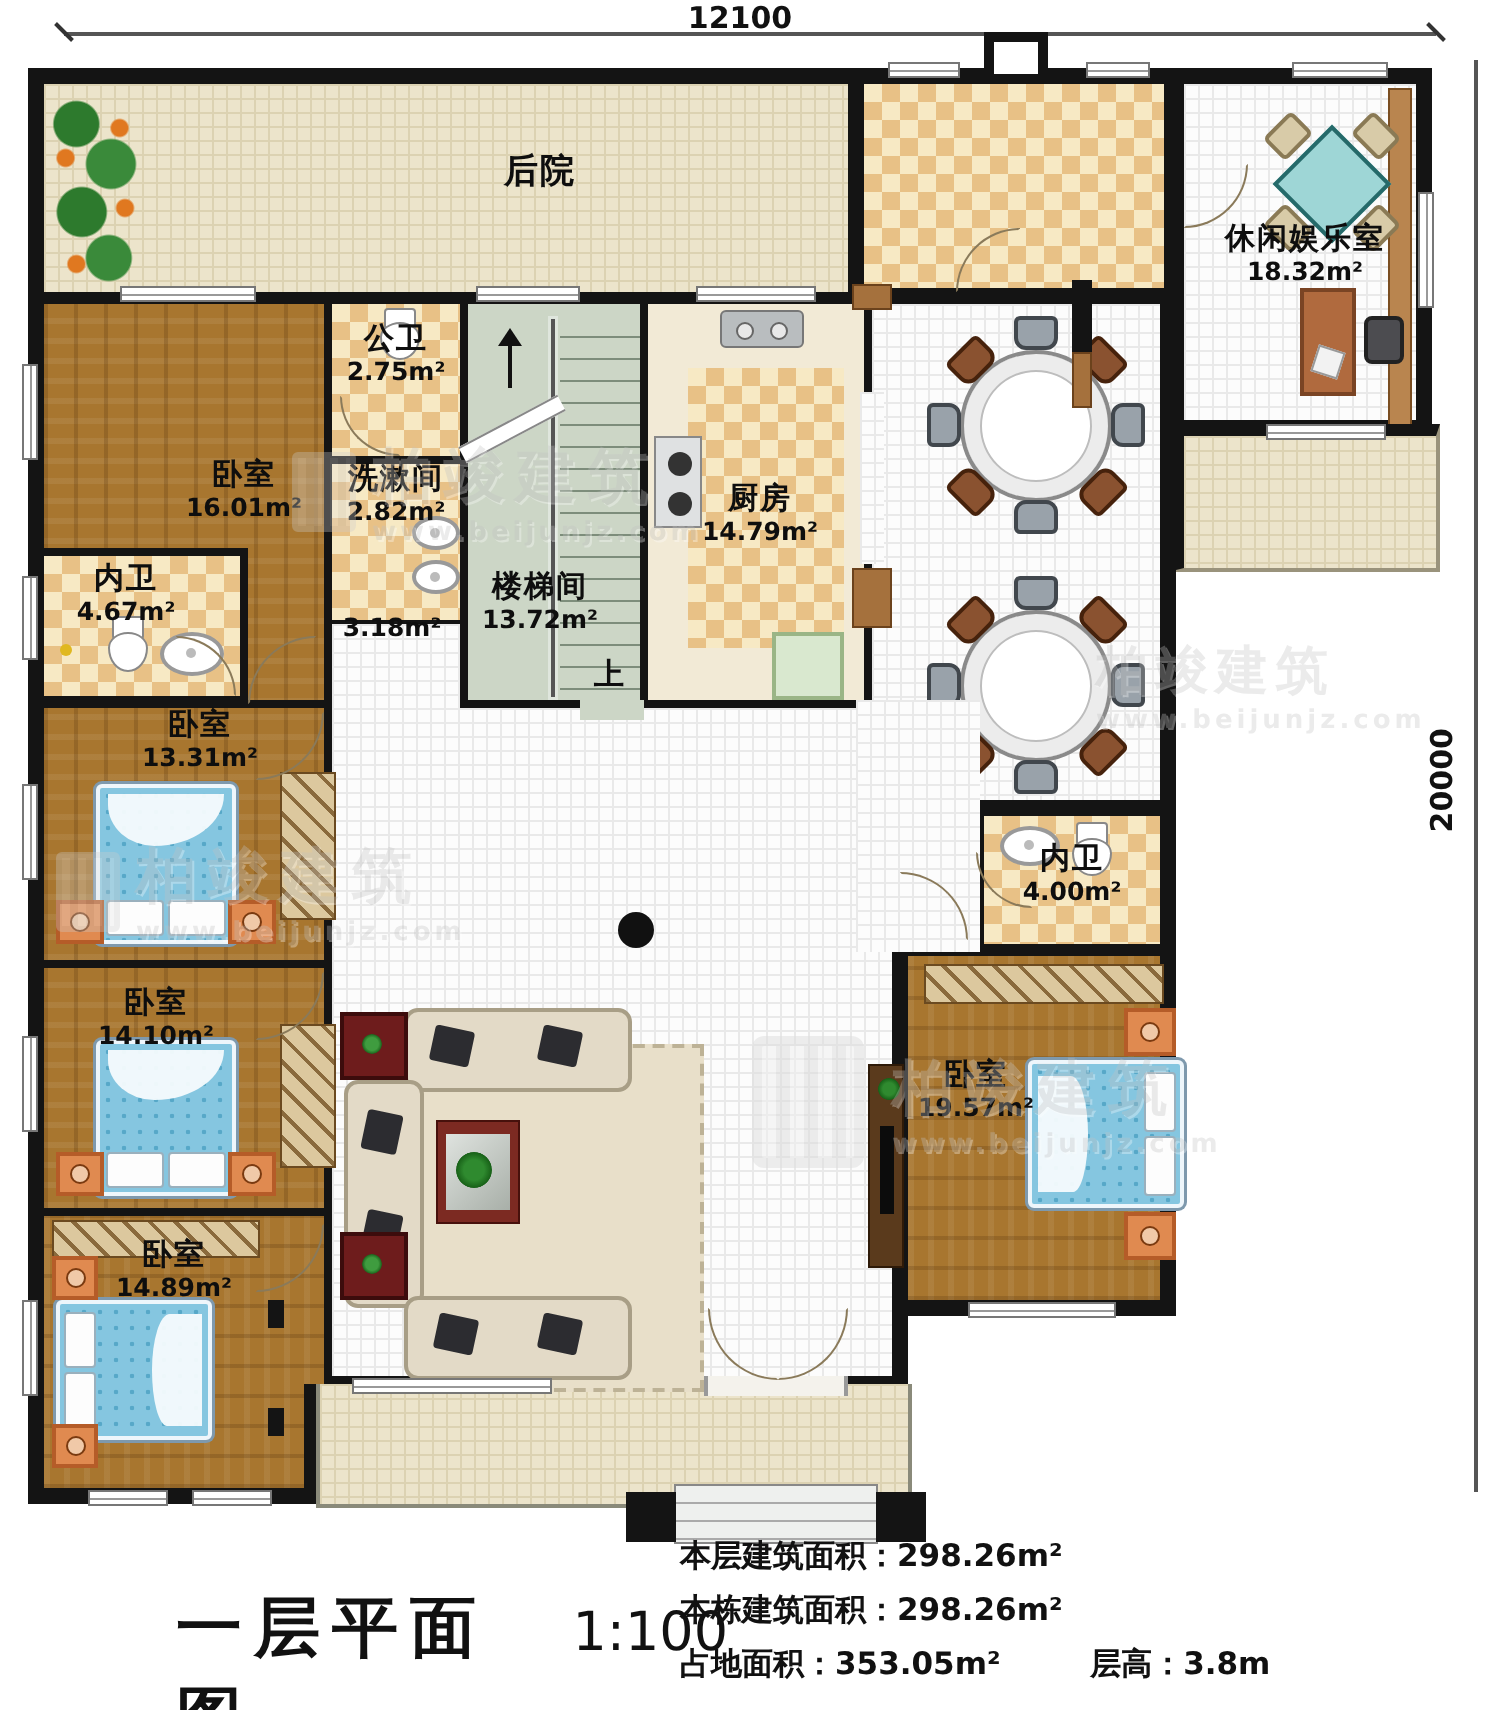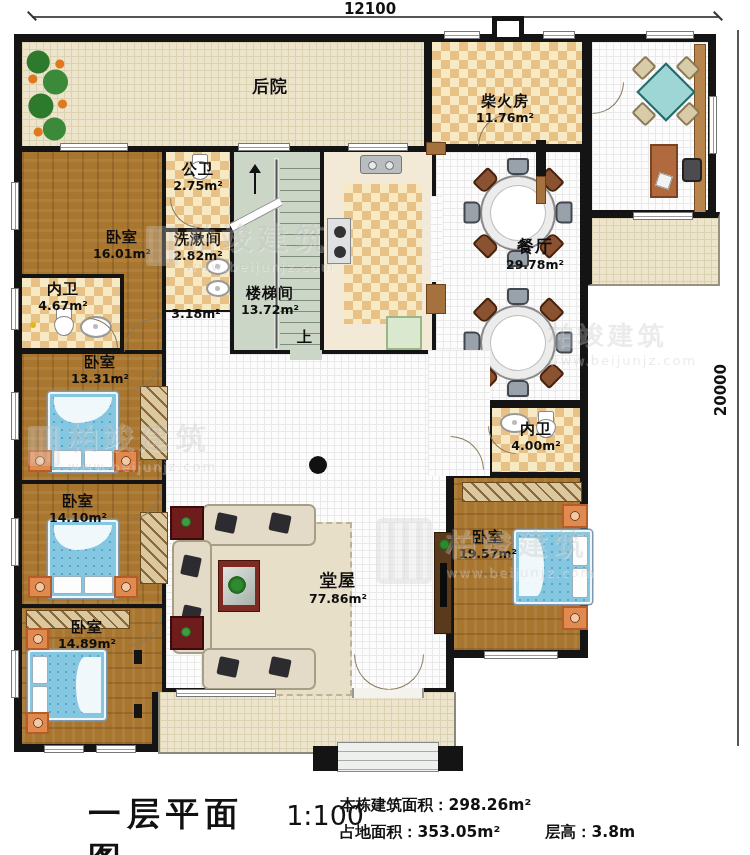--- a/index.html
+++ b/index.html
@@ -53,21 +53,21 @@
   .pillow-dark{position:absolute;background:#2c2c30;border-radius:2px;transform:rotate(12deg);}
   .rug{position:absolute;background:#e8dfc9;border:2px dashed #bdb296;z-index:3;}
   .ctable{position:absolute;background:#7c2a22;border:1px solid #47110c;z-index:4;}
   .ctable .glass{position:absolute;left:10%;top:12%;width:80%;height:76%;background:linear-gradient(135deg,#dfe3df 0%,#a8afa8 100%);}
   .plantdot{position:absolute;background:radial-gradient(circle,#2f8a2f 40%,#176017 70%,transparent 72%);border-radius:50%;z-index:5;}
   .redtable{position:absolute;background:#6e1c1c;border:2px solid #3c0c0c;z-index:4;}
   .redtable::after{content:"";position:absolute;left:50%;top:50%;width:10px;height:10px;margin:-6px 0 0 -6px;background:radial-gradient(circle,#3f9c3f 45%,#1c641c 70%,transparent 72%);border-radius:50%;}
   .wm{position:absolute;display:flex;align-items:center;gap:8px;opacity:.32;z-index:9;pointer-events:none;color:#c2c2c2;}
   .wm-logo{width:26px;height:34px;border:3px solid #cdcdcd;border-radius:3px;background:repeating-linear-gradient(90deg,#e5e5e5 0 4px,#c9c9c9 4px 8px);}
   .wm-name{font-size:30px;font-weight:800;letter-spacing:6px;text-shadow:1px 1px 0 #fff;}
-  .wm-url{font-size:13px;font-weight:400;letter-spacing:2px;display:block;text-shadow:1px 1px 0 #fff;}
+  .wm-url{font-size:13px;font-weight:700;letter-spacing:2px;display:block;text-shadow:1px 1px 0 #fff;}
   .dimline{position:absolute;background:#555;z-index:2;}
   .dimtext{position:absolute;font-size:15px;font-weight:700;color:#111;z-index:2;}
   .tick{position:absolute;width:12px;height:2px;background:#333;z-index:2;}
   .stairs-tread{position:absolute;background-image:repeating-linear-gradient(180deg,transparent 0 10px,#7d8d7b 10px 11px);}
   .titleblock{position:absolute;z-index:10;}
   .stat-row{position:absolute;font-size:15.5px;font-weight:700;color:#111;white-space:nowrap;z-index:10;}
   .opening{position:absolute;z-index:5;}
 </style>
 </head>
 <body>
@@ -296,23 +296,23 @@
   <div class="arc arc-tr" style="left:450px;top:436px;width:34px;height:34px;"></div>
   <div class="arc arc-bl" style="left:488px;top:426px;width:28px;height:28px;"></div>
   <div class="arc arc-tl" style="left:478px;top:114px;width:32px;height:32px;"></div>
   <div class="arc arc-br" style="left:592px;top:82px;width:32px;height:32px;"></div>
   <div class="arc arc-bl" style="left:354px;top:654px;width:35px;height:36px;"></div>
   <div class="arc arc-br" style="left:389px;top:654px;width:35px;height:36px;"></div>
 
   <div class="rlabel lg" style="left:210px;top:76px;width:120px;">
     <span class="rname">后院</span>
   </div>
-  <div class="rlabel" style="left:455px;top:92px;width:100px;">
-    <span class="rname">柴火房</span>
-    <span class="rarea">11.76m²</span>
+  <div class="rlabel" style="left:595px;top:110px;width:115px;">
+    <span class="rname">休闲娱乐室</span>
+    <span class="rarea">18.32m²</span>
   </div>
   <div class="rlabel" style="left:166px;top:160px;width:64px;">
     <span class="rname">公卫</span>
     <span class="rarea">2.75m²</span>
   </div>
   <div class="rlabel" style="left:82px;top:228px;width:80px;">
     <span class="rname">卧室</span>
     <span class="rarea">16.01m²</span>
   </div>
   <div class="rlabel" style="left:162px;top:230px;width:72px;">
@@ -323,47 +323,43 @@
     <span class="rname">内卫</span>
     <span class="rarea">4.67m²</span>
   </div>
   <div class="rlabel" style="left:232px;top:284px;width:76px;">
     <span class="rname">楼梯间</span>
     <span class="rarea">13.72m²</span>
   </div>
   <div class="rlabel" style="left:164px;top:306px;width:64px;">
     <span class="rarea">3.18m²</span>
   </div>
-  <div class="rlabel lg" style="left:480px;top:236px;width:110px;">
-    <span class="rname">餐厅</span>
-    <span class="rarea">29.78m²</span>
+  <div class="rlabel" style="left:338px;top:240px;width:84px;">
+    <span class="rname">厨房</span>
+    <span class="rarea">14.79m²</span>
   </div>
   <div class="rlabel" style="left:55px;top:353px;width:90px;">
     <span class="rname">卧室</span>
     <span class="rarea">13.31m²</span>
   </div>
   <div class="rlabel" style="left:500px;top:420px;width:72px;">
     <span class="rname">内卫</span>
     <span class="rarea">4.00m²</span>
   </div>
   <div class="rlabel" style="left:33px;top:492px;width:90px;">
     <span class="rname">卧室</span>
     <span class="rarea">14.10m²</span>
   </div>
   <div class="rlabel" style="left:452px;top:528px;width:72px;">
     <span class="rname">卧室</span>
     <span class="rarea">19.57m²</span>
   </div>
   <div class="rlabel" style="left:42px;top:618px;width:90px;">
     <span class="rname">卧室</span>
     <span class="rarea">14.89m²</span>
-  </div>
-  <div class="rlabel lg" style="left:290px;top:570px;width:96px;">
-    <span class="rname">堂屋</span>
-    <span class="rarea">77.86m²</span>
   </div>
   <div class="rlabel" style="left:290px;top:328px;width:30px;z-index:8;">
     <span class="rname">上</span>
   </div>
 
   <div class="wm" style="left:146px;top:218px;">
     <div class="wm-logo"></div>
     <div>
       <span class="wm-name">柏竣建筑</span>
       <span class="wm-url">www.beijunjz.com</span>
@@ -387,20 +383,23 @@
       <span class="wm-name" style="font-size:26px;letter-spacing:4px;">柏竣建筑</span>
       <span class="wm-url">www.beijunjz.com</span>
     </div>
   </div>
   <div class="abs" style="left:376px;top:518px;width:56px;height:66px;border:5px solid #dedede;border-radius:6px;opacity:.5;background:repeating-linear-gradient(90deg,#efefef 0 7px,#dcdcdc 7px 14px);z-index:9;"></div>
 
   <div class="titleblock" style="left:88px;top:792px;width:276px;border-bottom:4px double #111;padding-bottom:6px;display:flex;align-items:baseline;gap:12px;">
     <span style="font-size:33px;font-weight:800;letter-spacing:6px;">一层平面图</span>
     <span style="font-size:27px;font-weight:400;">1:100</span>
   </div>
+  <div class="stat-row" style="left:340px;top:768px;">
+    <span>本层建筑面积：</span><span>298.26m²</span>
+  </div>
   <div class="stat-row" style="left:340px;top:795px;">
     <span>本栋建筑面积：</span><span>298.26m²</span>
   </div>
   <div class="stat-row" style="left:340px;top:822px;">
     <span>占地面积：</span><span>353.05m²</span>
     <span style="display:inline-block;width:34px;"></span>
     <span>层高：</span><span>3.8m</span>
   </div>
 
 </div>

